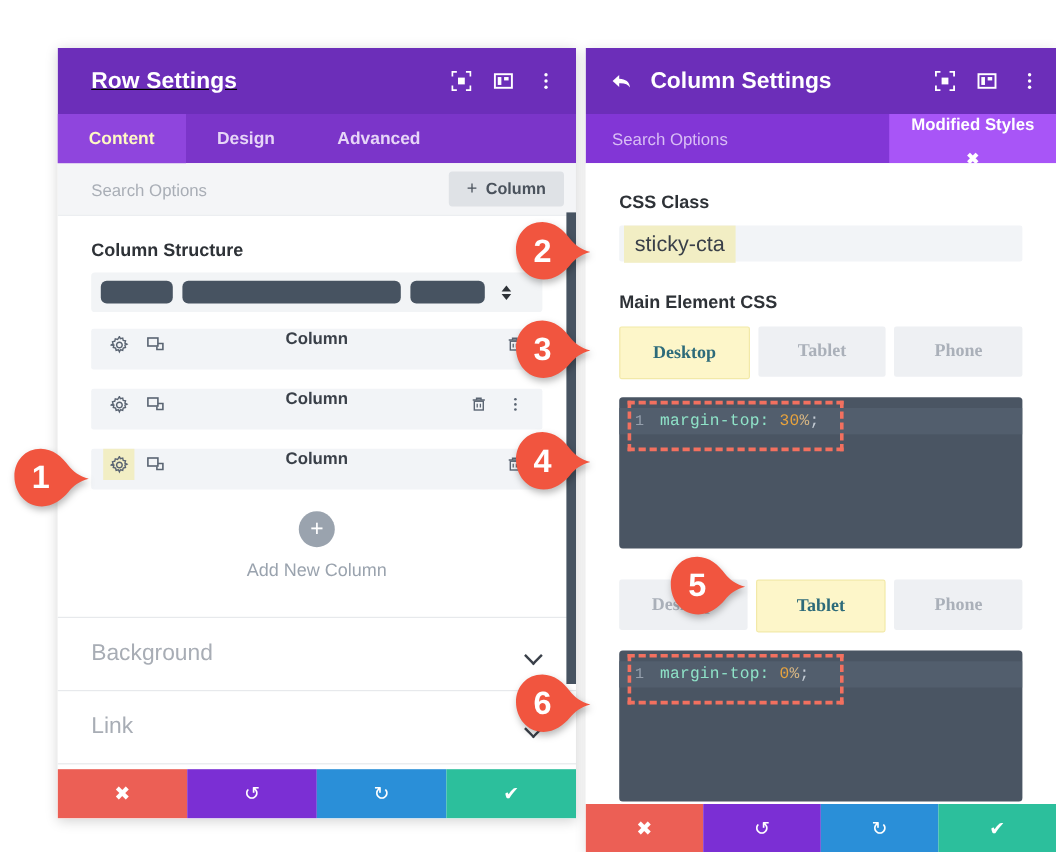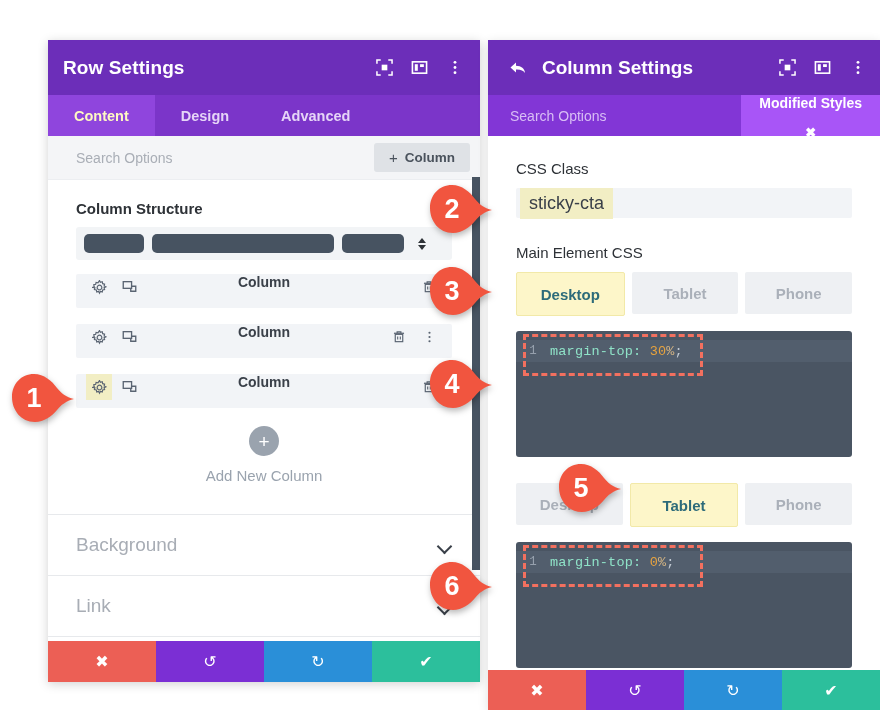--- a/index.html
+++ b/index.html
@@ -16,21 +16,22 @@
   
   .left-panel{
     position:absolute;left:48px;top:40px;width:432px;height:642px;
     background:#ffffff;
     box-shadow:0 2px 10px rgba(0,0,0,.18);
     overflow:hidden;
   }
   .lp-header{
     height:55px;background:#6c2eb9;
     display:flex;align-items:center;
-    padding:0 17px 0 15px;
+    padding:0 17px 0 28px;
+    text-decoration:underline;
   }
   .lp-title{
     color:#fff;font-size:19px;font-weight:700;letter-spacing:.1px;flex:1;
   }
   .hdr-icons{display:flex;align-items:center;gap:18px;}
   .hdr-ico{width:17px;height:17px;display:flex;align-items:center;justify-content:center;cursor:pointer;}
   .hdr-ico svg{display:block;}
 
   .lp-tabs{
     height:41px;background:#7b35c9;display:flex;align-items:stretch;
@@ -142,32 +143,32 @@
   }
   .rp-search-ph{flex:1;color:#d8bdf5;font-size:14px;}
   .modified-badge{
     align-self:stretch;display:flex;align-items:center;gap:14px;
     background:#a855f7;color:#fff;font-size:14px;font-weight:700;
     padding:0 18px;cursor:pointer;flex-direction:column;
   }
   .mb-x{font-size:13px;}
 
   .rp-body{padding:24px 28px 0 28px;position:relative;height:534px;background:#fff;}
-  .field-label{font-size:15px;color:#2e3237;font-weight:400;margin-bottom:11px;}
+  .field-label{font-size:15px;color:#2e3237;font-weight:700;margin-bottom:11px;}
   .css-class-input{
     height:30px;background:#f2f4f7;border-radius:2px;display:flex;align-items:center;
     padding:0 4px;cursor:text;
   }
   .css-class-val{
     background:#f2eec4;color:#3a4049;font-size:18px;padding:5px 9px;
   }
 
   .field-label.mt{margin-top:26px;}
 
-  .dev-toggle{display:flex;gap:7px;}
+  .dev-toggle{display:flex;gap:7px;font-family:Liberation Serif, serif;}
   .dev-btn{
     flex:1;height:42px;display:flex;align-items:center;justify-content:center;
     background:#eef0f3;color:#aab0b9;font-size:15px;font-weight:600;cursor:pointer;
     border-radius:2px;
   }
   .dev-btn.active{background:#fdf6c9;color:#2d6b7a;border:1px solid #f2e9a8;}
 
   .code-wrap{position:relative;margin-top:15px;}
   .code-box{
     background:#4a5563;height:117px;border-radius:3px;padding-top:9px;overflow:hidden;

